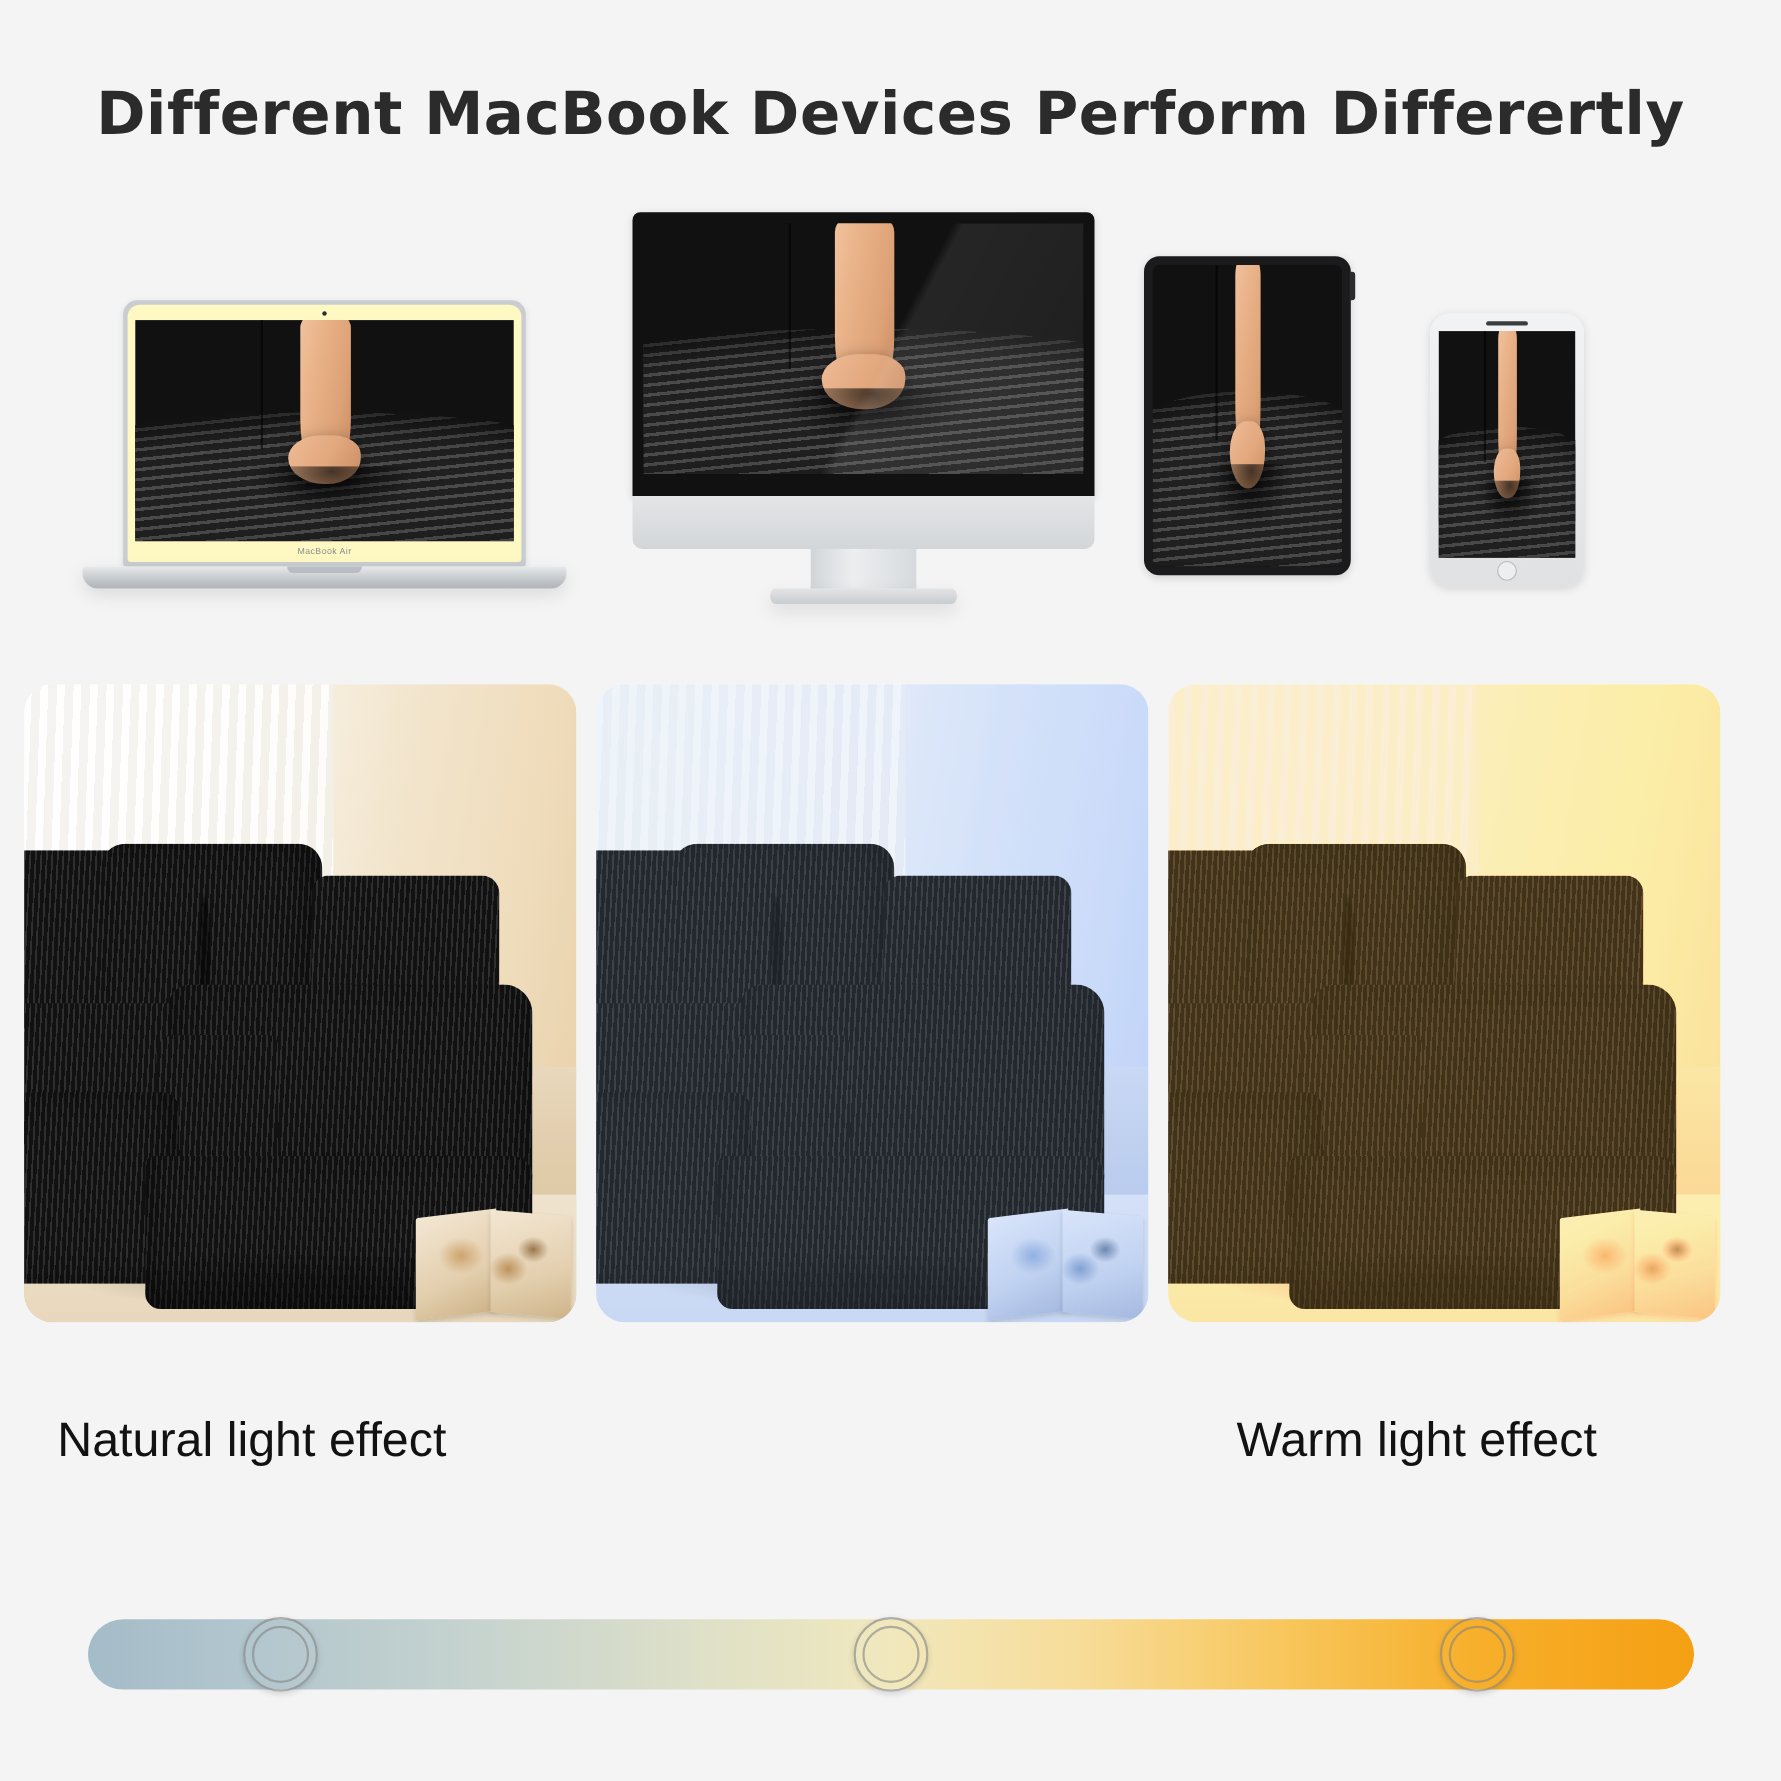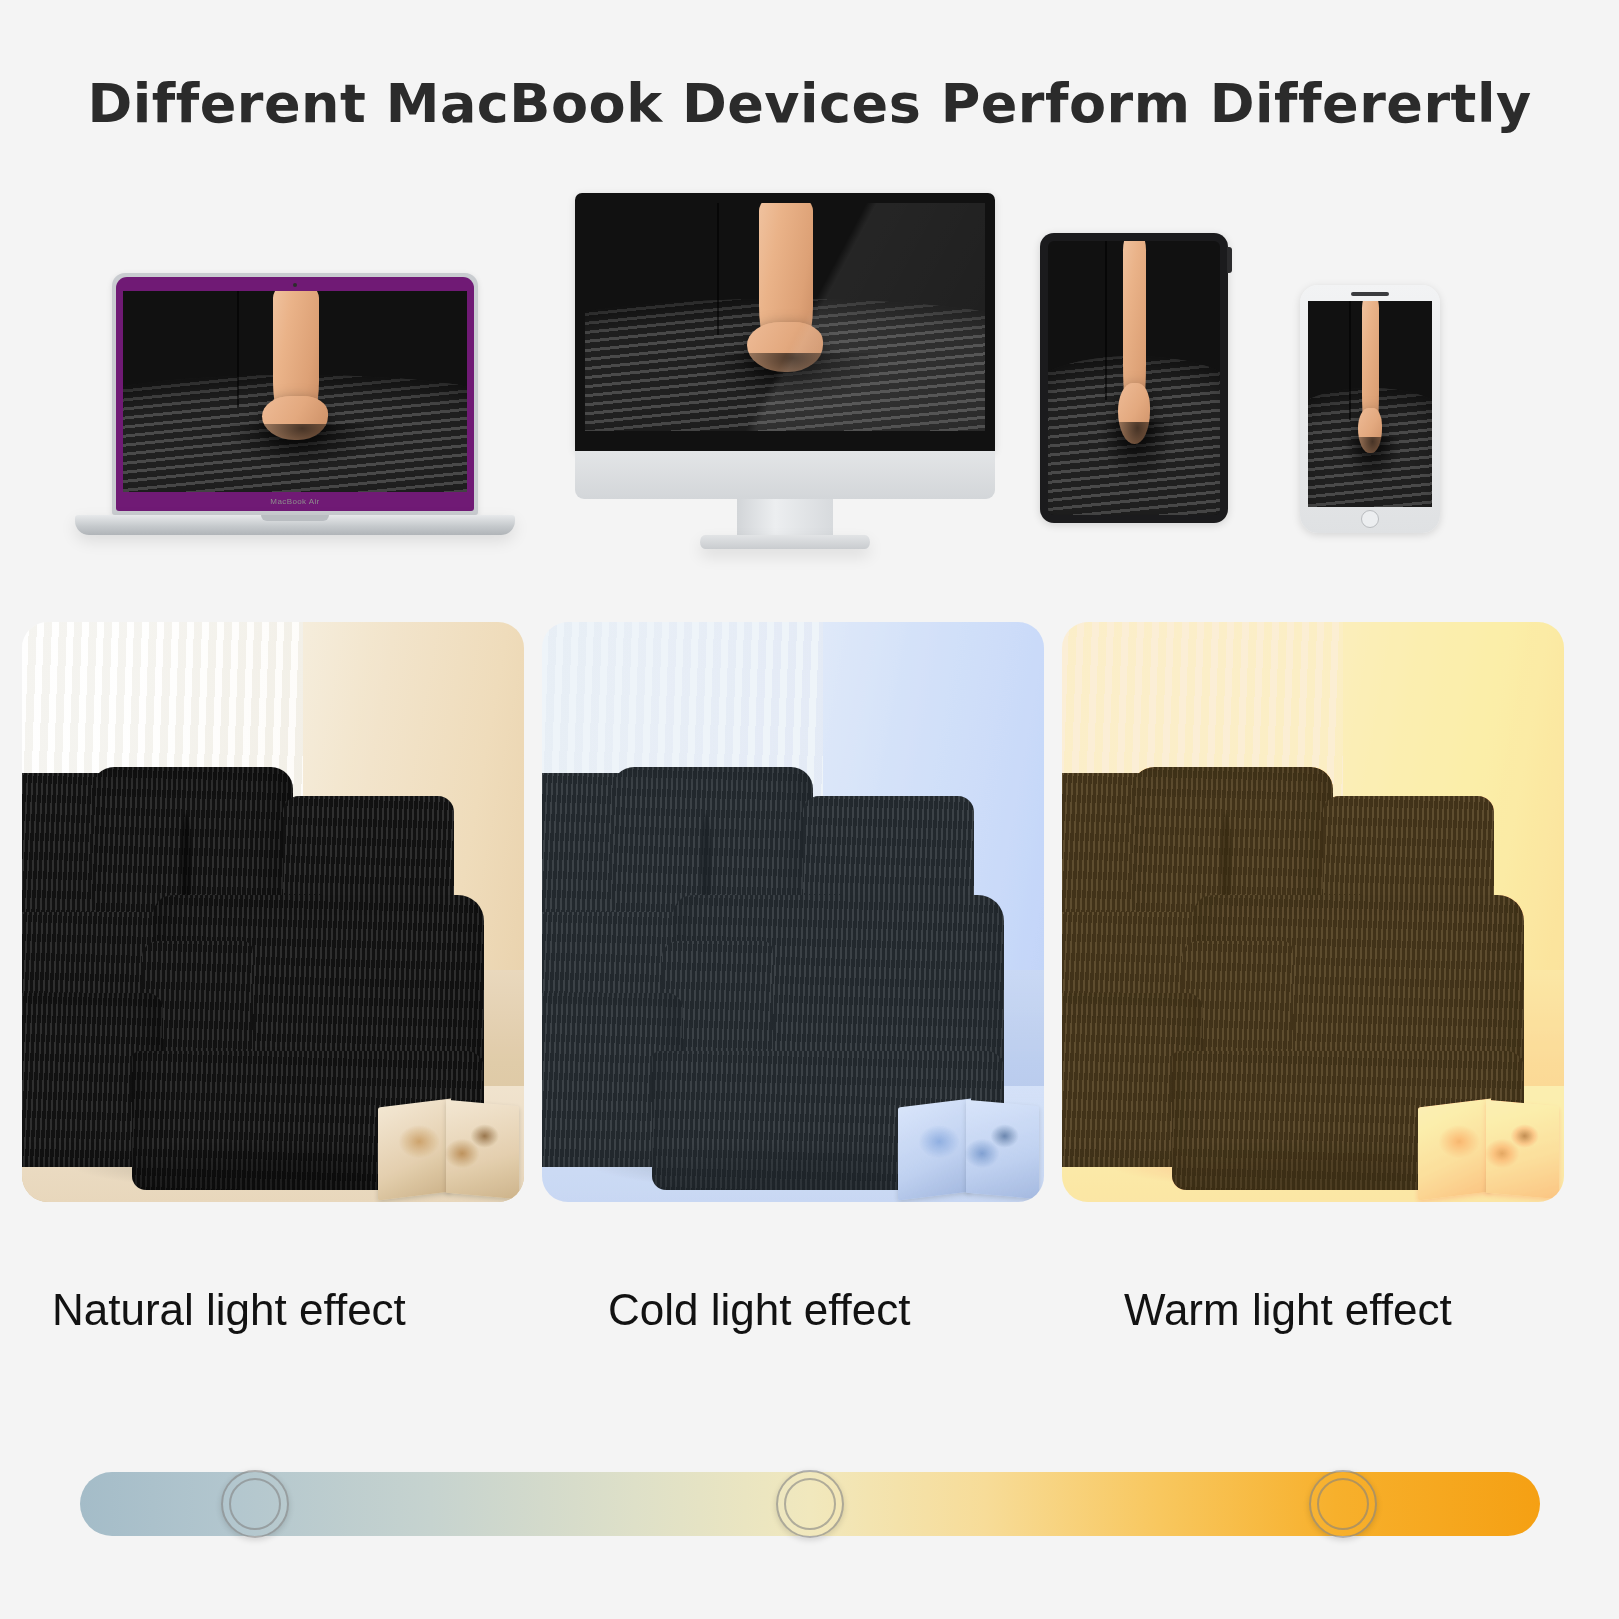--- a/index.html
+++ b/index.html
@@ -121,21 +121,21 @@
   .laptop { position: absolute; left: 75px; top: 88px; width: 440px; height: 262px; }
   .laptop .lid {
     position: absolute; left: 37px; top: 0; width: 366px; height: 242px;
     background: #c9ccd0;
     border-radius: 13px 13px 3px 3px;
     padding: 9px 9px 20px 9px;
     box-shadow: 0 2px 6px rgba(0,0,0,.10);
   }
   .laptop .bezel {
     position: absolute; left: 4px; top: 4px; right: 4px; bottom: 4px;
-    background: #701a75;
+    background: #fef9c3;
     border-radius: 11px 11px 3px 3px;
     padding: 14px 7px 19px 7px;
   }
   .laptop .screen {
     position: relative; width: 100%; height: 100%;
     overflow: hidden; background: #111;
   }
   .laptop .cam {
     position: absolute; left: 50%; top: 6px; width: 4px; height: 4px;
     margin-left: -2px; border-radius: 50%; background: #2c2c2c;
@@ -558,21 +558,20 @@
           <div class="ink"></div>
         </div>
       </div>
       <div class="tint"></div>
     </div>
 
   </div>
 
   <div class="captions">
     <div class="caption caption-0">Natural light effect</div>
-    <div class="caption caption-1">Cold light effect</div>
     <div class="caption caption-2">Warm light effect</div>
   </div>
 
   <div class="slider">
     <div class="slider-track"></div>
     <div class="handle handle-0"></div>
     <div class="handle handle-1"></div>
     <div class="handle handle-2"></div>
   </div>
 

